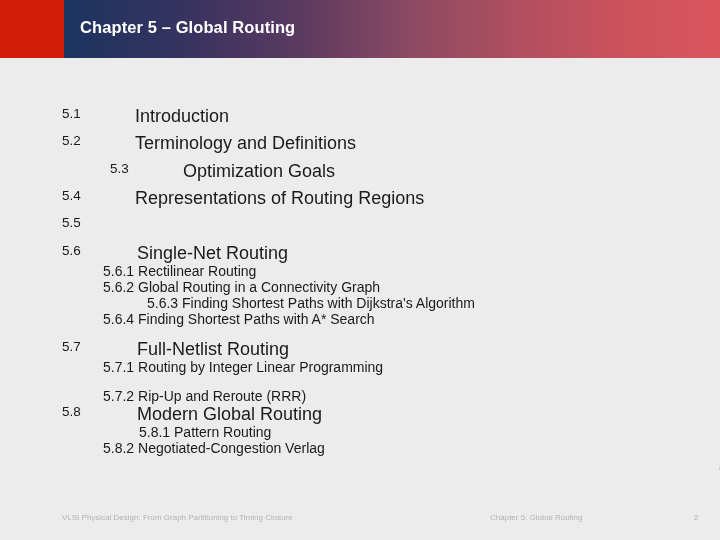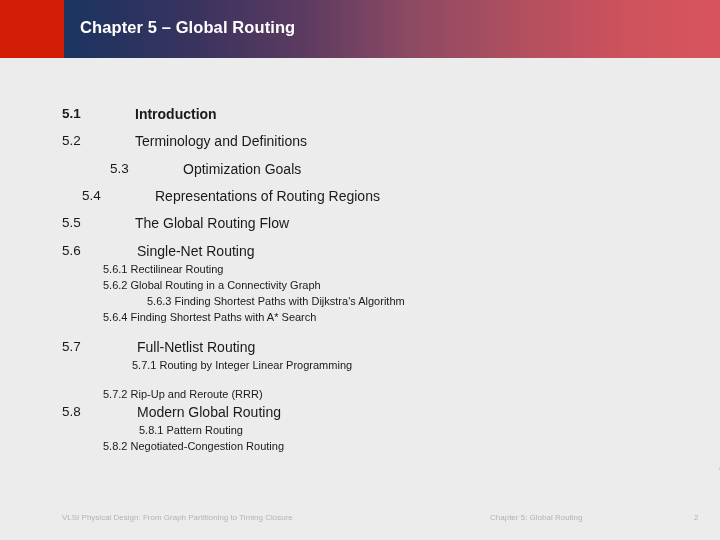--- a/index.html
+++ b/index.html
@@ -76,30 +76,30 @@
   .toc-num {
     position: absolute;
     left: 62px;
     top: 0;
     font-size: 13.5px;
     color: #1a1a1a;
   }
   .toc-label {
     position: absolute;
     top: 0;
-    font-size: 14px;
+    font-size: 18px;
     color: #1a1a1a;
   }
   .toc-label.indent-a { left: 135px; }
   .toc-label.indent-b { left: 137px; }
 
   .sub-row {
     position: absolute;
     left: 103px;
-    font-size: 11px;
+    font-size: 14px;
     color: #1a1a1a;
     white-space: nowrap;
   }
 
   
   #side-copyright {
     position: absolute;
     right: 1px;
     top: 392px;
     font-size: 7px;
@@ -129,60 +129,59 @@
 </head>
 <body>
 
 <div id="header-banner">
   <div id="header-red-block"></div>
   <div id="header-gradient-band"></div>
   <div id="slide-title">Chapter 5 – Global Routing</div>
 </div>
 
 <div id="outline">
-    <div class="toc-row" style="top: 48px; font-weight: bold;">
+    <div class="toc-row" style="top: 48px;">
       <span class="toc-num">5.1</span>
       <span class="toc-label indent-a">Introduction</span>
     </div>
     <div class="toc-row" style="top: 75.3px;">
       <span class="toc-num">5.2</span>
       <span class="toc-label indent-a">Terminology and Definitions</span>
     </div>
     <div class="toc-row" style="top: 102.6px; margin-left: 48px;">
       <span class="toc-num">5.3</span>
       <span class="toc-label indent-a">Optimization Goals</span>
     </div>
-    <div class="toc-row" style="top: 129.9px; margin-left: 20px;">
+    <div class="toc-row" style="top: 129.9px;">
       <span class="toc-num">5.4</span>
       <span class="toc-label indent-a">Representations of Routing Regions</span>
     </div>
     <div class="toc-row" style="top: 157.2px;">
       <span class="toc-num">5.5</span>
-      <span class="toc-label indent-a">The Global Routing Flow</span>
     </div>
     <div class="toc-row" style="top: 184.5px;">
       <span class="toc-num">5.6</span>
       <span class="toc-label indent-b">Single-Net Routing</span>
     </div>
     <div class="sub-row" style="top: 204.5px;">5.6.1 Rectilinear Routing</div>
     <div class="sub-row" style="top: 220.7px;">5.6.2 Global Routing in a Connectivity Graph</div>
     <div class="sub-row" style="top: 236.9px; margin-left: 44px;">5.6.3 Finding Shortest Paths with Dijkstra's Algorithm</div>
     <div class="sub-row" style="top: 253.1px;">5.6.4 Finding Shortest Paths with A* Search</div>
     <div class="toc-row" style="top: 281.3px; padding-left: 8px;">
       <span class="toc-num">5.7</span>
       <span class="toc-label indent-b">Full-Netlist Routing</span>
     </div>
-    <div class="sub-row" style="top: 301.3px; margin-left: 29px;">5.7.1 Routing by Integer Linear Programming</div>
+    <div class="sub-row" style="top: 301.3px;">5.7.1 Routing by Integer Linear Programming</div>
     <div class="sub-row" style="top: 330px; text-align: center;">5.7.2 Rip-Up and Reroute (RRR)</div>
     <div class="toc-row" style="top: 345.7px; text-align: center;">
       <span class="toc-num">5.8</span>
       <span class="toc-label indent-b">Modern Global Routing</span>
     </div>
     <div class="sub-row" style="top: 365.7px; margin-left: 36px;">5.8.1 Pattern Routing</div>
-    <div class="sub-row" style="top: 381.9px;">5.8.2 Negotiated-Congestion Routing</div>
+    <div class="sub-row" style="top: 381.9px;">5.8.2 Negotiated-Congestion Verlag</div>
   </div>
 
 <div id="side-copyright">© 2011 Springer Verlag</div>
 
 <div id="footer">
   <span id="footer-book-title">VLSI Physical Design: From Graph Partitioning to Timing Closure</span>
   <span id="footer-chapter">Chapter 5: Global Routing</span>
   <span id="footer-page-num">2</span>
 </div>
 

